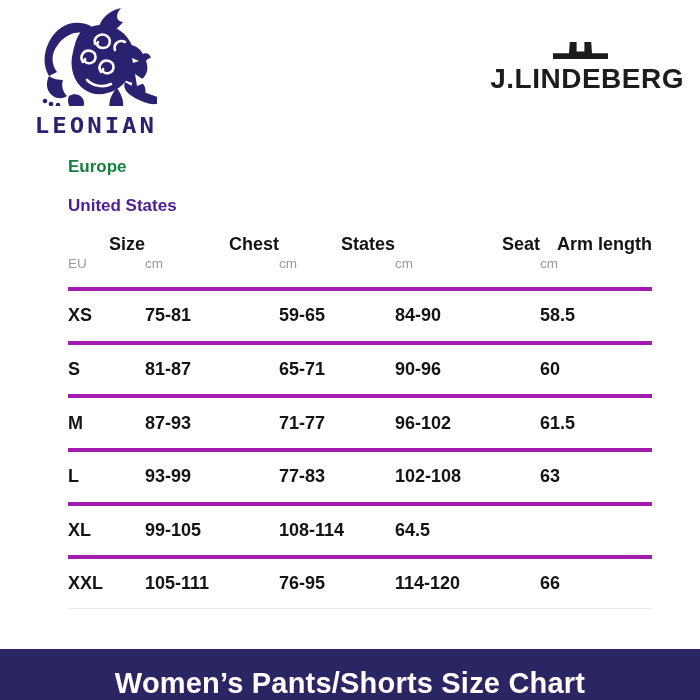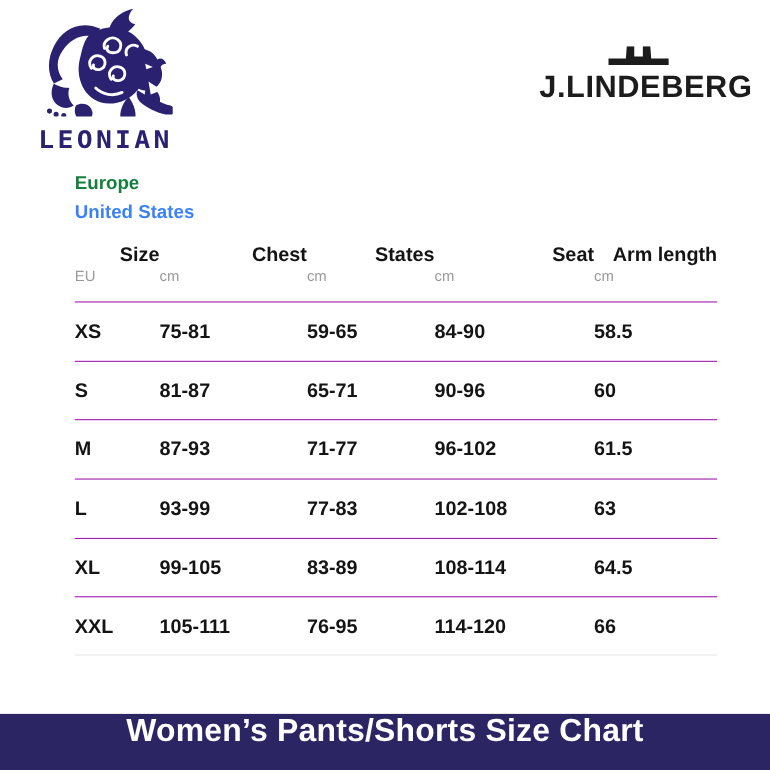--- a/index.html
+++ b/index.html
@@ -58,25 +58,25 @@
     top: 158px;
     width: 584px;
   }
   .region-primary {
     font-size: 17px;
     font-weight: bold;
     line-height: 17px;
     color: #15803d;
   }
   .region-secondary {
-    margin-top: 9px;
+    margin-top: 22px;
     font-size: 17px;
     font-weight: bold;
     line-height: 17px;
-    color: #3b82f6;
+    color: #4c1d95;
   }
   .thead {
     margin-top: 21px;
     display: grid;
     grid-template-columns: 77px 134px 116px 145px 1fr;
     padding-bottom: 16px;
   }
   .hmain {
     font-size: 18px;
     font-weight: bold;
@@ -88,40 +88,40 @@
     margin-top: 4px;
     font-size: 13.5px;
     line-height: 14px;
     color: #9a9a9a;
   }
   .trow {
     display: grid;
     grid-template-columns: 77px 134px 116px 145px 1fr;
     align-items: center;
     height: 53.7px;
-    border-top: 1px solid #a21caf;
+    border-top: 4px solid #a21caf;
   }
   .trow:last-child { border-bottom: 1px solid #e8e8e8; }
   .cell {
     font-size: 18px;
     font-weight: bold;
     color: #141414;
     white-space: nowrap;
   }
 
   
   .banner {
     position: absolute;
     left: 0;
     bottom: 0;
     width: 700px;
     height: 51px;
     background: #2b2564;
     display: flex;
-    align-items: flex-start;
+    align-items: flex-end;
     justify-content: center;
   }
   .banner-title {
     color: #ffffff;
     font-size: 29px;
     font-weight: bold;
     letter-spacing: 0.2px;
     white-space: nowrap;
   }
 </style>
@@ -236,21 +236,20 @@
       <div class="trow">
         <div class="cell">L</div>
         <div class="cell">93-99</div>
         <div class="cell">77-83</div>
         <div class="cell">102-108</div>
         <div class="cell">63</div>
       </div>
       <div class="trow">
         <div class="cell">XL</div>
         <div class="cell">99-105</div>
-        <div class="cell">83-89</div>
         <div class="cell">108-114</div>
         <div class="cell">64.5</div>
       </div>
       <div class="trow">
         <div class="cell">XXL</div>
         <div class="cell">105-111</div>
         <div class="cell">76-95</div>
         <div class="cell">114-120</div>
         <div class="cell">66</div>
       </div>

